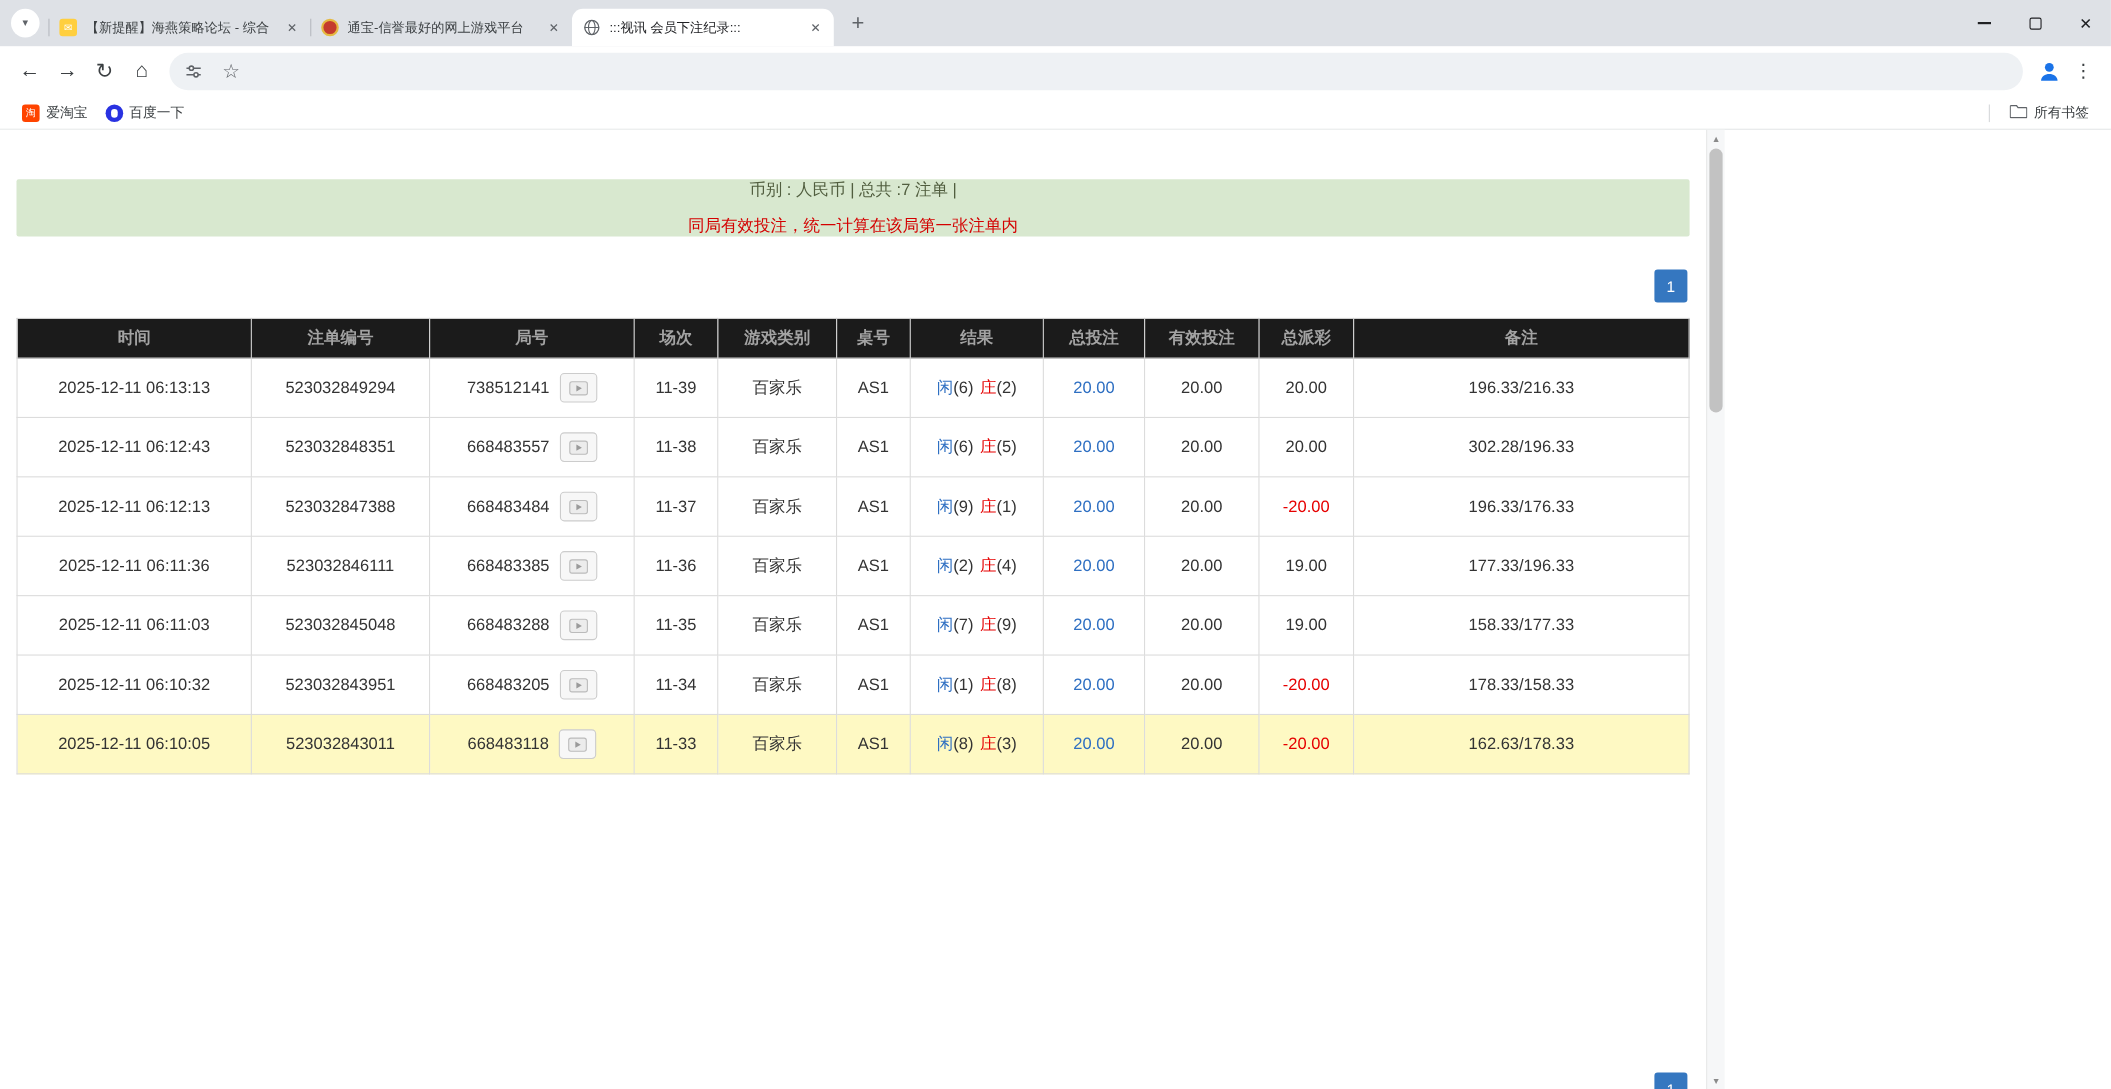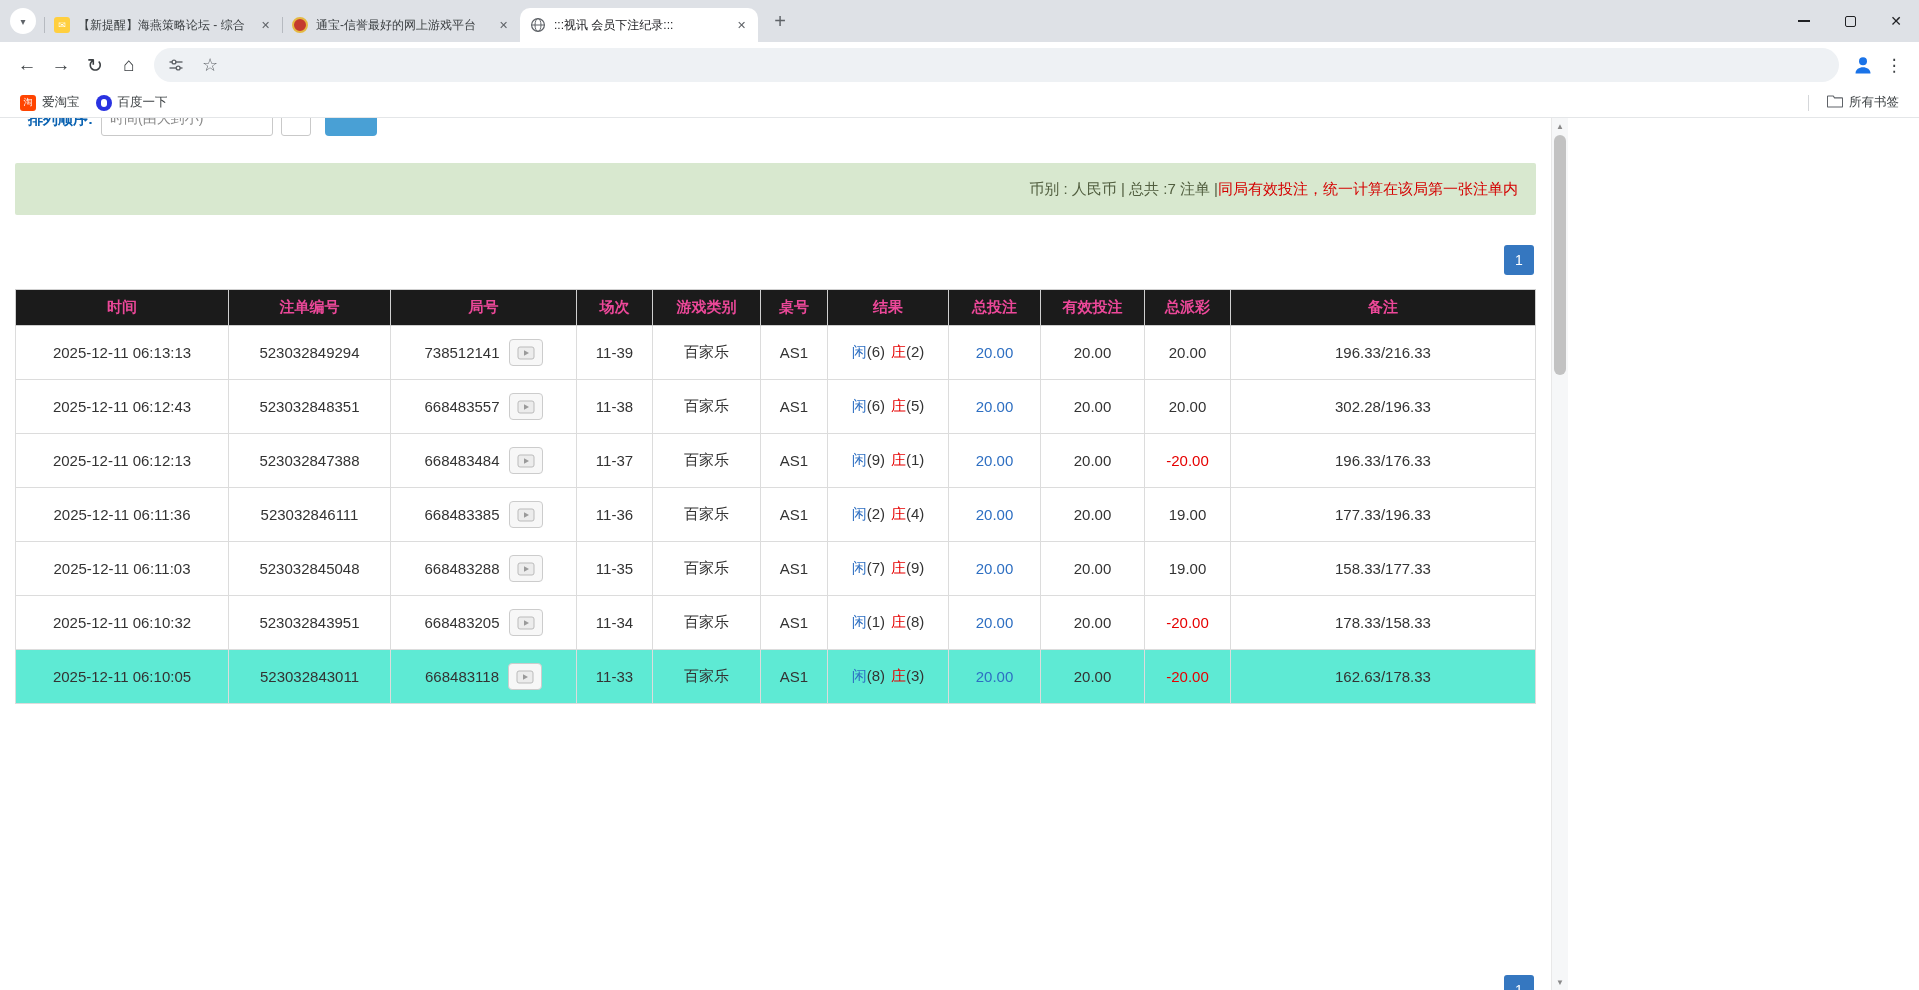--- a/index.html
+++ b/index.html
@@ -58,36 +58,36 @@
 
   .filter-row { position:absolute; top:-16px; left:28px; display:flex; align-items:center; gap:8px; }
   .filter-label { font-size:15px; font-weight:bold; color:#0a62b1; }
   .filter-input { width:172px; height:34px; border:1px solid #c9c9c9; border-radius:3px; padding:0 8px;
     font-size:14px; color:#8a8a8a; background:#fff; font-family:inherit; }
   .filter-select { width:30px; height:34px; border:1px solid #c9c9c9; border-radius:3px; background:#fff; cursor:pointer; }
   .filter-btn { width:52px; height:34px; background:#49a0d5; border:none; border-radius:4px; color:#fff;
     font-size:14px; cursor:pointer; margin-left:6px; }
 
   .summary-bar { position:absolute; top:45px; left:15px; width:1521px; height:52px; background:#d8e8cf;
-    display:flex; align-items:center; justify-content:flex-end; padding:0 18px; border-radius:2px; }
+    display:flex; align-items:center; justify-content:space-between; padding:0 18px; border-radius:2px;flex-direction:column; }
   .summary-left { font-size:15px; color:#515e3f; }
   .summary-right { font-size:15px; color:#d40000; }
 
   .pag-top { position:absolute; top:127px; left:1504px; }
   .pag-bottom { position:absolute; top:857px; left:1504px; }
   .pag-btn { width:30px; height:30px; background:#3577c0; color:#fff; font-size:14px; border-radius:3px;
     display:flex; align-items:center; justify-content:center; cursor:pointer; }
 
   
   .bet-table { position:absolute; top:171px; left:15px; width:1521px; border-collapse:collapse;
     font-size:15px; color:#333; table-layout:fixed; }
-  .bet-table thead th { background:#1b1b1b; color:#ec4899; font-weight:bold; height:36px;
+  .bet-table thead th { background:#1b1b1b; color:#a3a3a3; font-weight:bold; height:36px;
     border:1px solid #cfcfcf; }
   .bet-table tbody td { border:1px solid #dcdcdc; height:54px; text-align:center; background:#fff; }
-  .bet-table tbody tr.hl td { background:#5eead4; }
+  .bet-table tbody tr.hl td { background:#fef9c3; }
   .bet-table tfoot td { background:#9d9d9d; color:#fff; border:1px solid #b9b9b9; height:38px;
     text-align:center; font-weight:bold; }
   .round-wrap { display:flex; align-items:center; justify-content:center; gap:9px; }
   .replay-btn { width:34px; height:27px; border:1px solid #ccc; border-radius:4px; background:#f7f7f7;
     display:flex; align-items:center; justify-content:center; cursor:pointer; }
   .link { color:#2e6fc2; cursor:pointer; }
   .res-player { color:#2e6fc2; }
   .res-banker { color:#e60000; }
   .res-gap { display:inline-block; width:6px; }
   td.neg { color:#e60000; }
@@ -204,26 +204,20 @@
         <svg width="16" height="14" viewBox="0 0 16 14">
             <path d="M1.2 2h5l1.4 1.8h7.2a.8.8 0 01.8.8v7.6a.8.8 0 01-.8.8H1.2a.8.8 0 01-.8-.8V2.8a.8.8 0 01.8-.8z" fill="none" stroke="#5f6368" stroke-width="1.2"></path>
           </svg>
       </span>
       <span>所有书签</span>
     </div>
   </div>
 
   <div class="page">
 
-    <div class="filter-row">
-      <span class="filter-label">排列顺序:</span>
-      <input class="filter-input" readonly="" value="时间(由大到小)" style="">
-      <span class="filter-select"></span>
-      <button class="filter-btn"></button>
-    </div>
 
     <div class="summary-bar">
       <span class="summary-left">币别 : 人民币 | 总共 :7 注单 |</span>
       <span class="summary-right">同局有效投注，统一计算在该局第一张注单内</span>
     </div>
 
     <div class="pag-top">
       <div class="pag-btn">1</div>
     </div>
 

